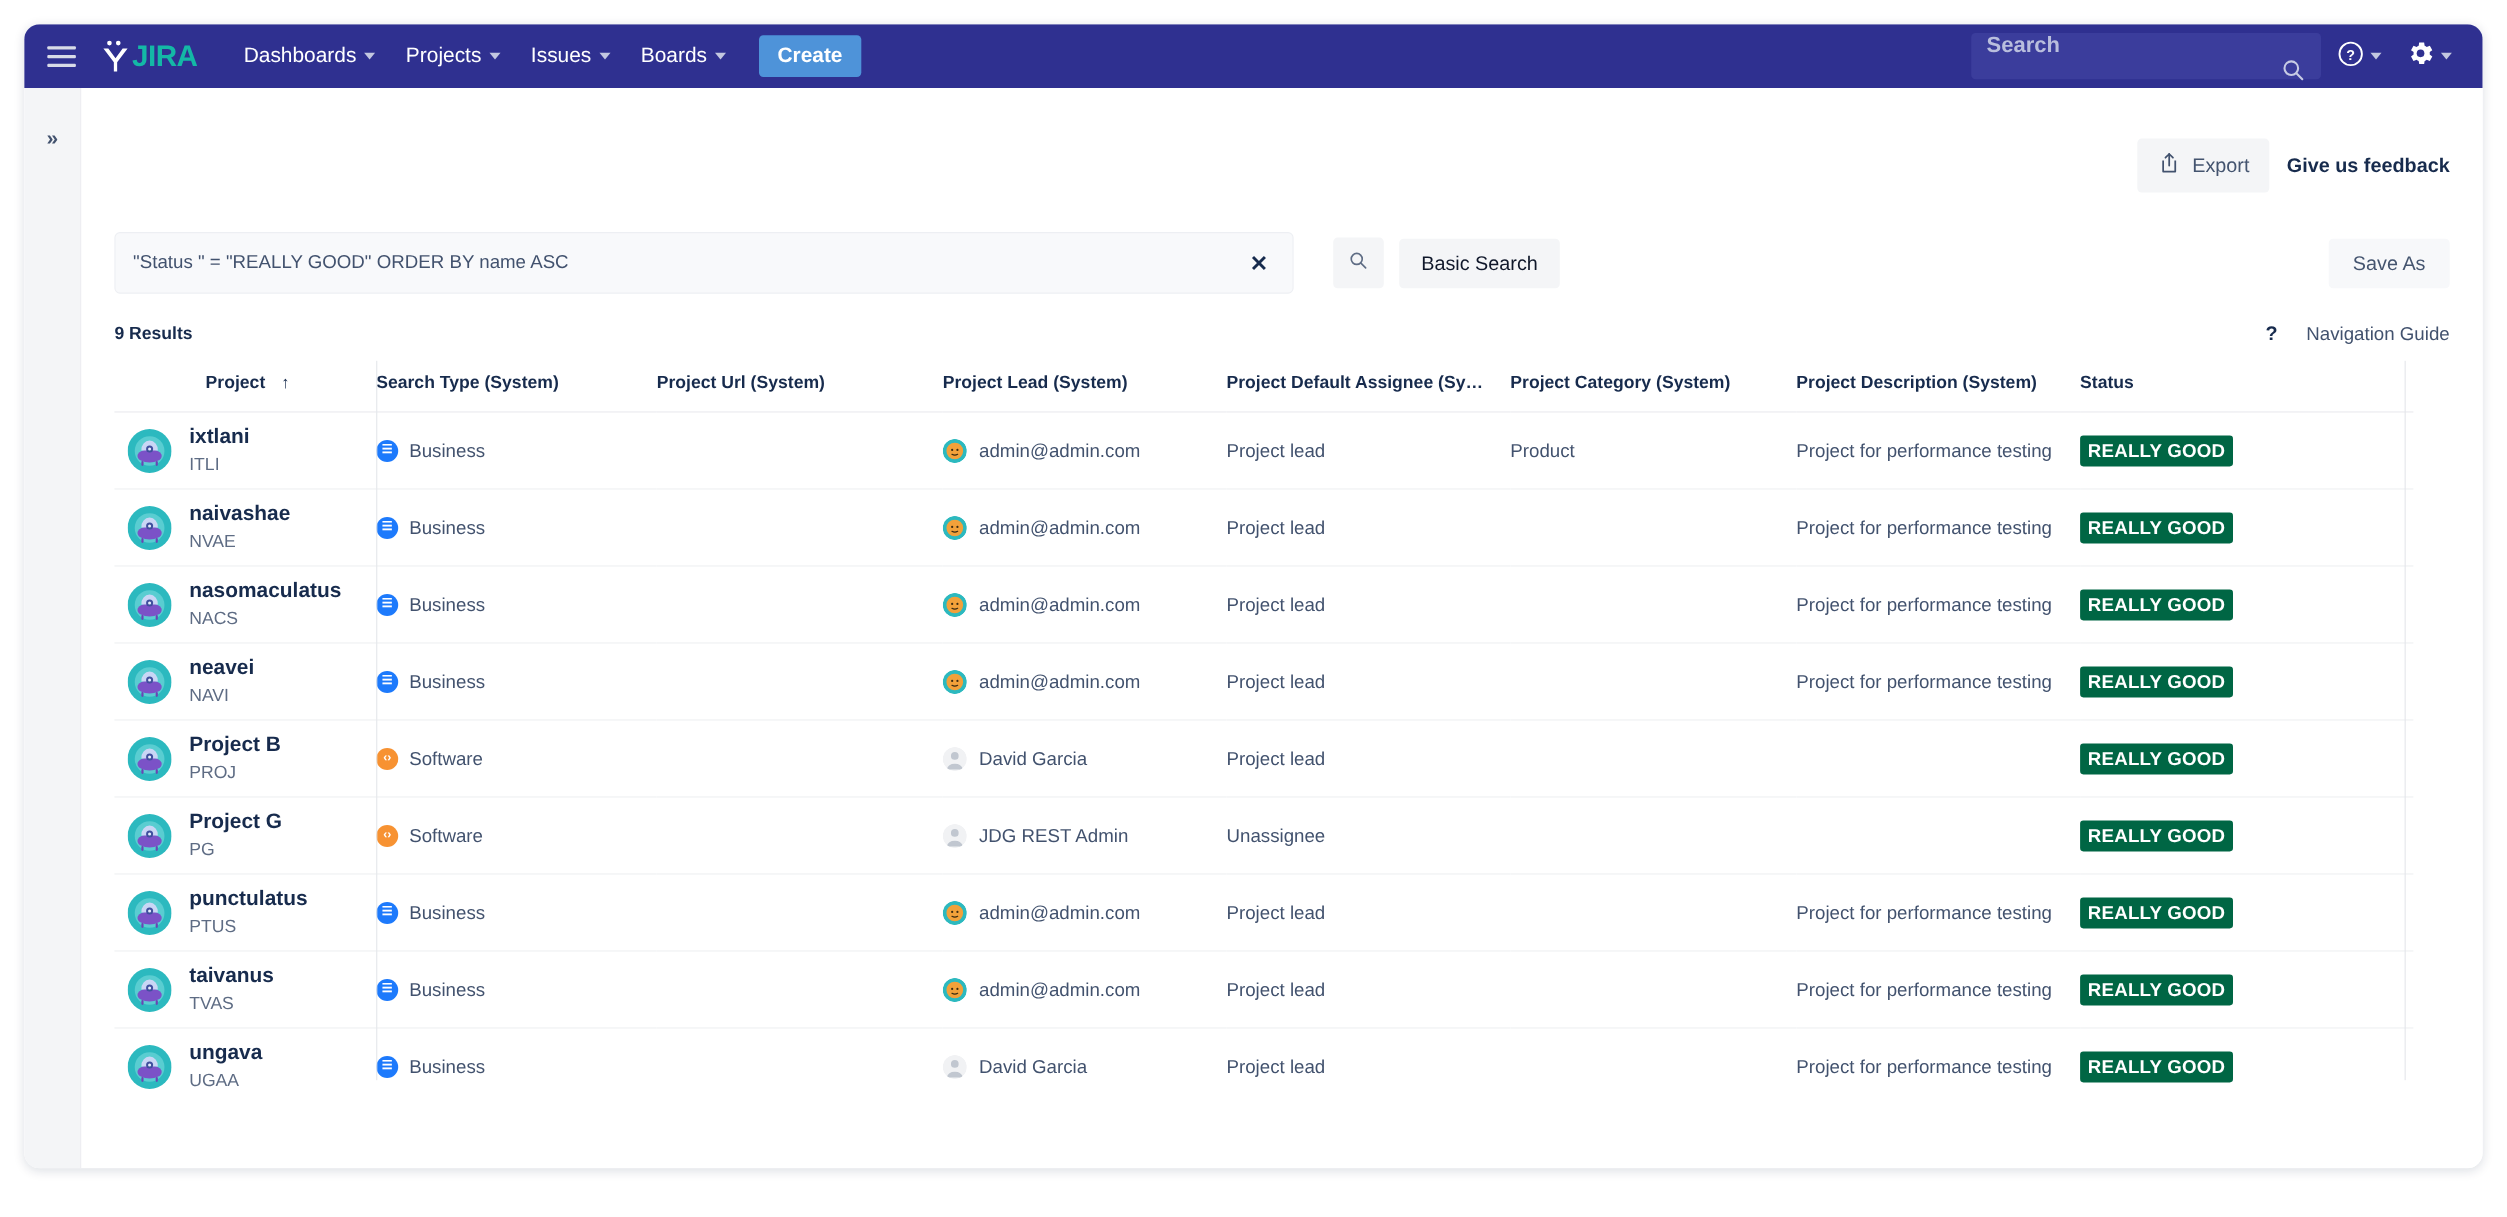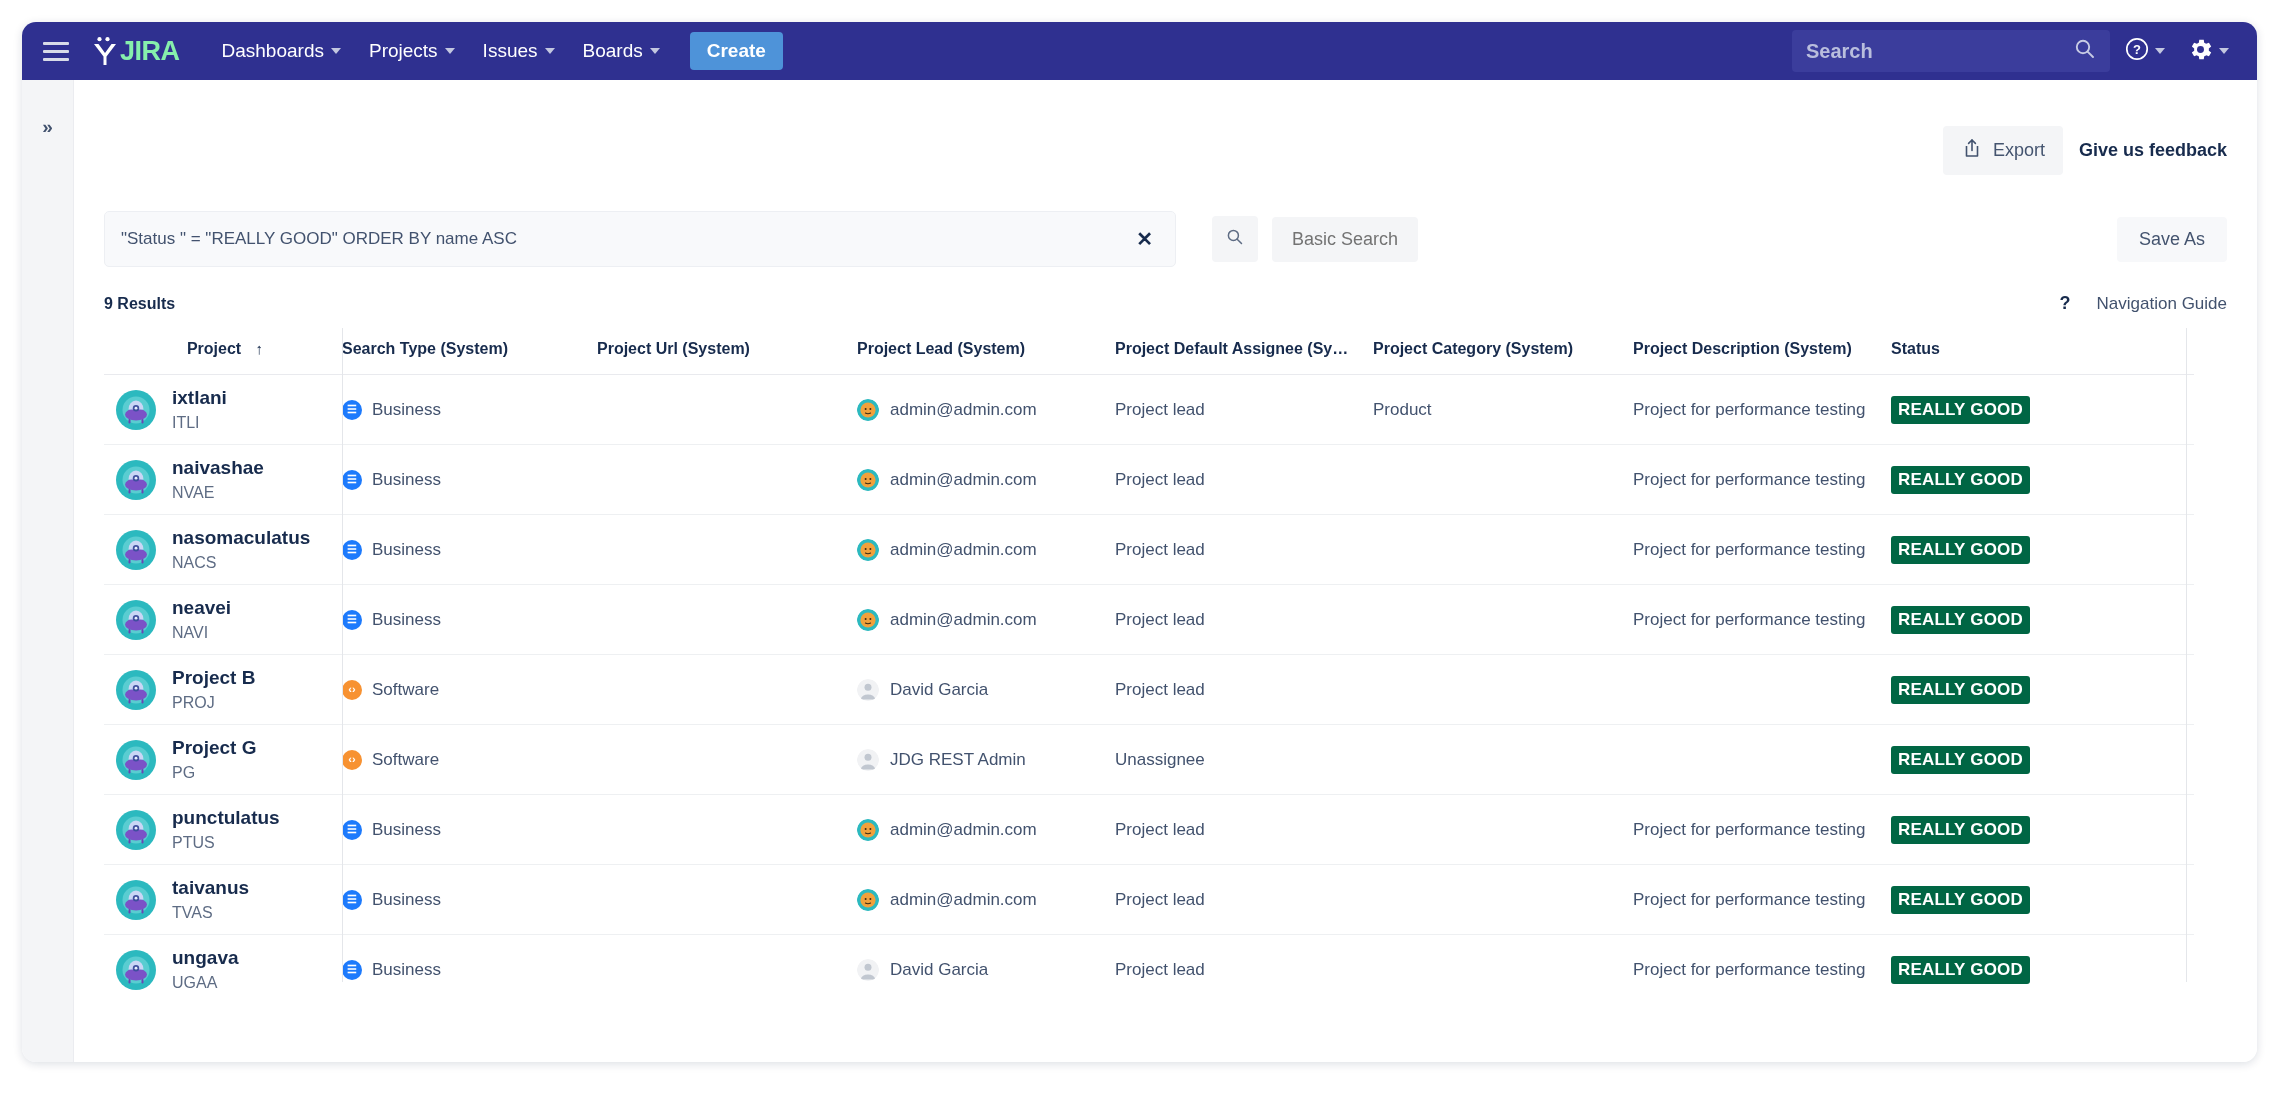--- a/index.html
+++ b/index.html
@@ -32,21 +32,21 @@
   .hamburger {
     width: 30px; height: 24px;
     display: flex; flex-direction: column; justify-content: center; gap: 5px;
     cursor: pointer; margin-right: 22px; padding-left: 3px;
   }
   .hamburger span { display: block; height: 3px; width: 26px; background: #d8dbe8; border-radius: 1px; }
 
   .jira-logo { display: flex; align-items: center; margin-right: 32px; cursor: pointer; }
   .jira-mark { width: 26px; height: 30px; position: relative; margin-right: 2px; }
   .jira-word {
-    color: #86efac; font-size: 27px; font-weight: 700;
+    color: #14b8a6; font-size: 27px; font-weight: 700;
     letter-spacing: -0.5px; font-family: "Liberation Sans", sans-serif;
   }
 
   .nav-item {
     color: #ffffff; font-size: 19px;
     padding: 6px 10px; margin-right: 8px;
     display: flex; align-items: center; gap: 7px;
     cursor: pointer; border-radius: 3px; white-space: nowrap;
   }
   .caret {
@@ -64,20 +64,21 @@
   .nav-right {
     position: absolute; right: 20px; top: 0; height: 58px;
     display: flex; align-items: center; gap: 6px;
   }
   .nav-search {
     position: relative;
     background: #3b3d9c; border-radius: 4px;
     width: 318px; height: 42px;
     display: flex; align-items: center;
     padding: 0 14px;
+    flex-direction: column;
   }
   .nav-search input {
     background: transparent; border: none; outline: none;
     color: #ffffff; font-size: 20px; font-weight: 700;
     font-family: "Liberation Sans", sans-serif;
     width: 100%;
   }
   .nav-search input::placeholder { color: #b9bedd; font-weight: 700; }
   .nav-search .sicon { margin-left: auto; }
 
@@ -150,21 +151,21 @@
     color: #172b4d; font-size: 20px; font-weight: 700;
     cursor: pointer; padding: 0 6px;
   }
   .jql-icon-btn {
     width: 46px; height: 46px; background: #f4f5f7;
     border-radius: 4px; display: flex; align-items: center; justify-content: center;
     cursor: pointer; margin-left: 22px;
   }
   .basic-search-btn {
     background: #f4f5f7; border-radius: 4px;
-    padding: 12px 20px; font-size: 18px; color: #737373; cursor: pointer;
+    padding: 12px 20px; font-size: 18px; color: #0f172a; cursor: pointer;
   }
   .save-as-btn {
     margin-left: auto;
     background: #f7f8fa; border-radius: 4px;
     padding: 12px 22px; font-size: 18px; color: #44546f; cursor: pointer;
   }
 
   
   .results-bar {
     display: flex; align-items: center;

